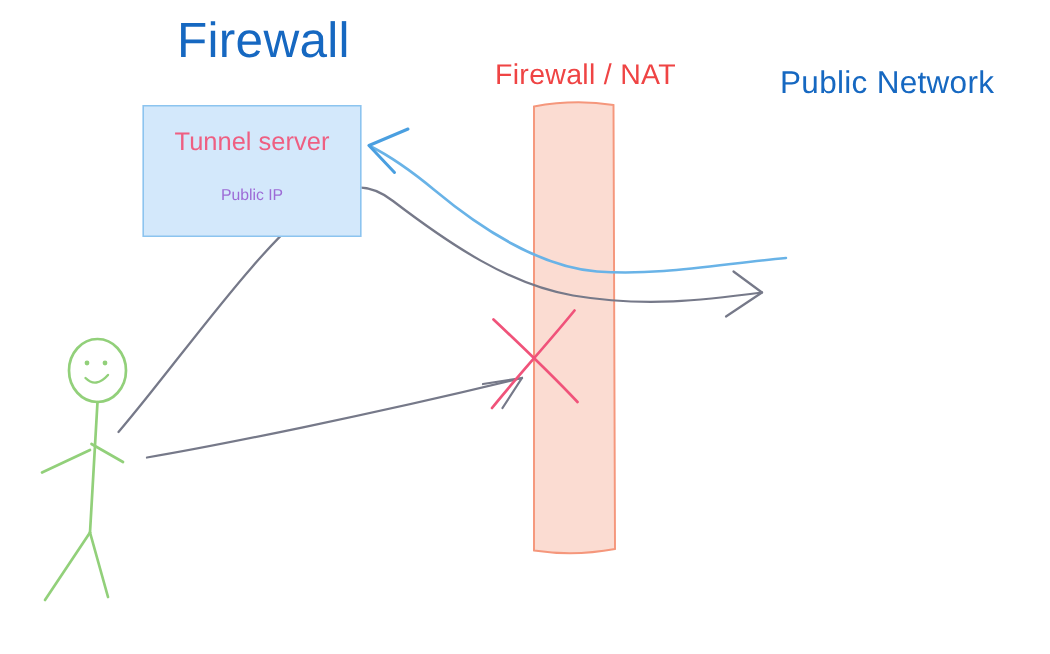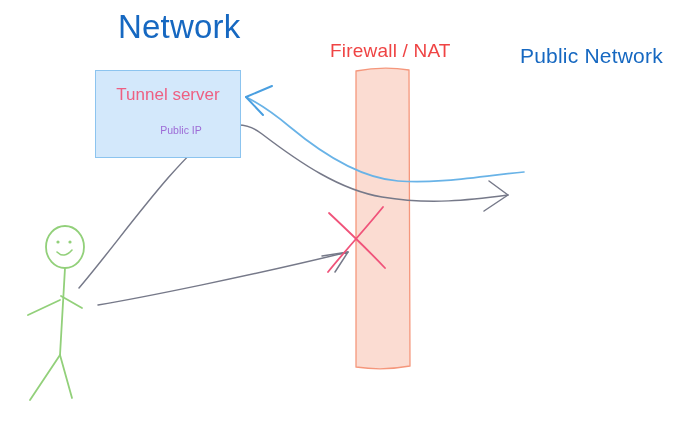--- a/index.html
+++ b/index.html
@@ -74,21 +74,20 @@
   }
   #label-tunnel-name {
     top: 14px;
     font-size: 17px;
     color: #ee5f82;
   }
   #label-tunnel-sub {
     top: 53px;
     font-size: 10.5px;
     color: #9d6bd6;
-    margin-left: 13px;
   }
   #label-yucca-name {
     top: 38px;
     font-size: 14.5px;
     color: #ef4f5e;
   }
   #label-yucca-sub {
     top: 73px;
     font-size: 10.5px;
     color: #8b72c4;
@@ -97,21 +96,21 @@
     fill: none;
     stroke-linecap: round;
     stroke-linejoin: round;
   }
 </style>
 </head>
 <body>
 
 <div id="canvas">
 
-  <div class="zone-title" id="title-internet">Network</div>
+  <div class="zone-title" id="title-internet">Firewall</div>
 
   <div class="zone-title" id="title-firewall">Firewall / NAT</div>
 
   <div class="zone-title" id="title-local">Public Network</div>
 
   <svg class="layer" viewBox="0 0 700 436">
 
     <path d="M356 71 Q383 66 409 70 L410 366 Q383 371 356 367 Z" fill="#fbdcd2" stroke="#f5977c" stroke-width="1.3"></path>
 
     <path class="stroke" d="M524 172 C 480 176 440 184 398 181 C 360 178 320 152 290 127 C 272 112 256 102 246 97" stroke="#69b3e7" stroke-width="1.7"></path>

